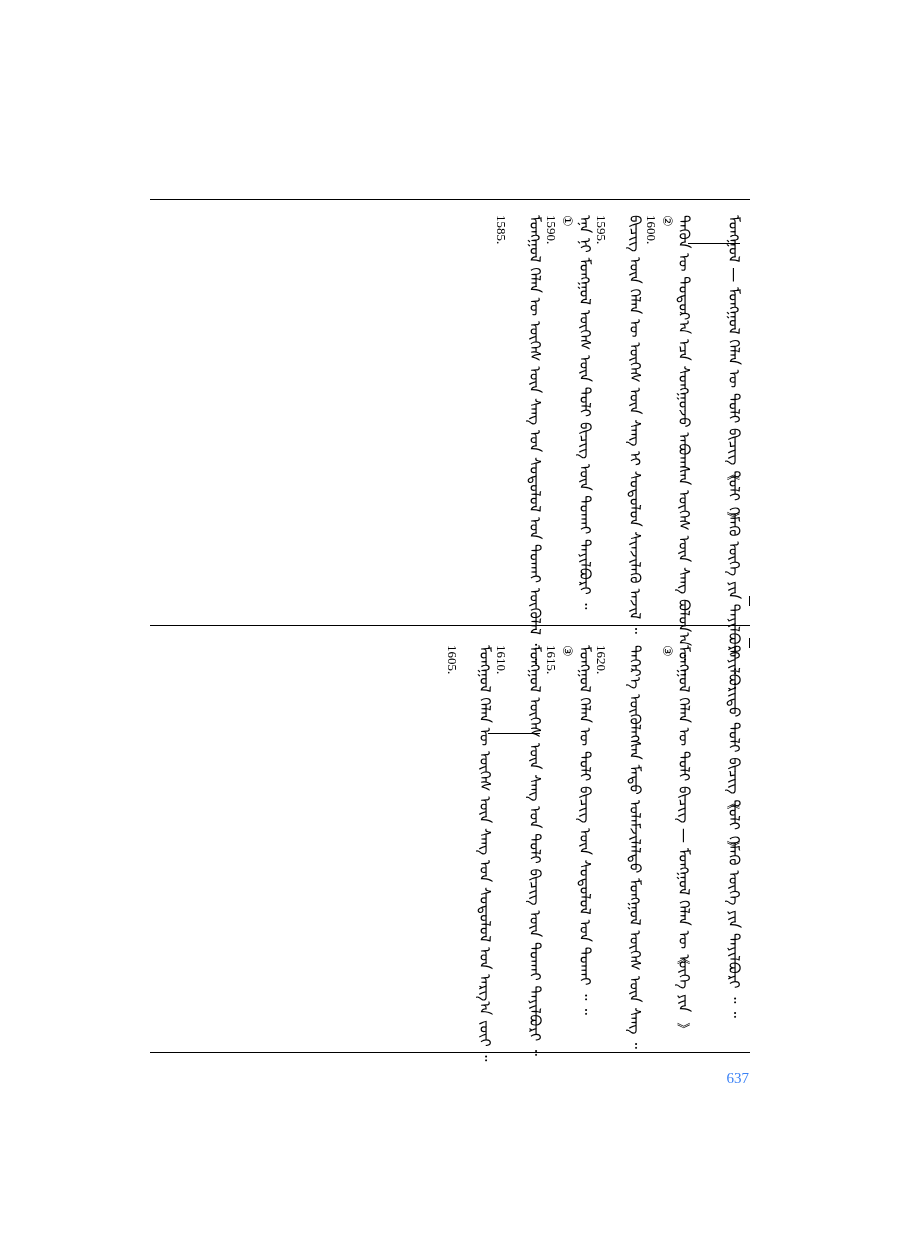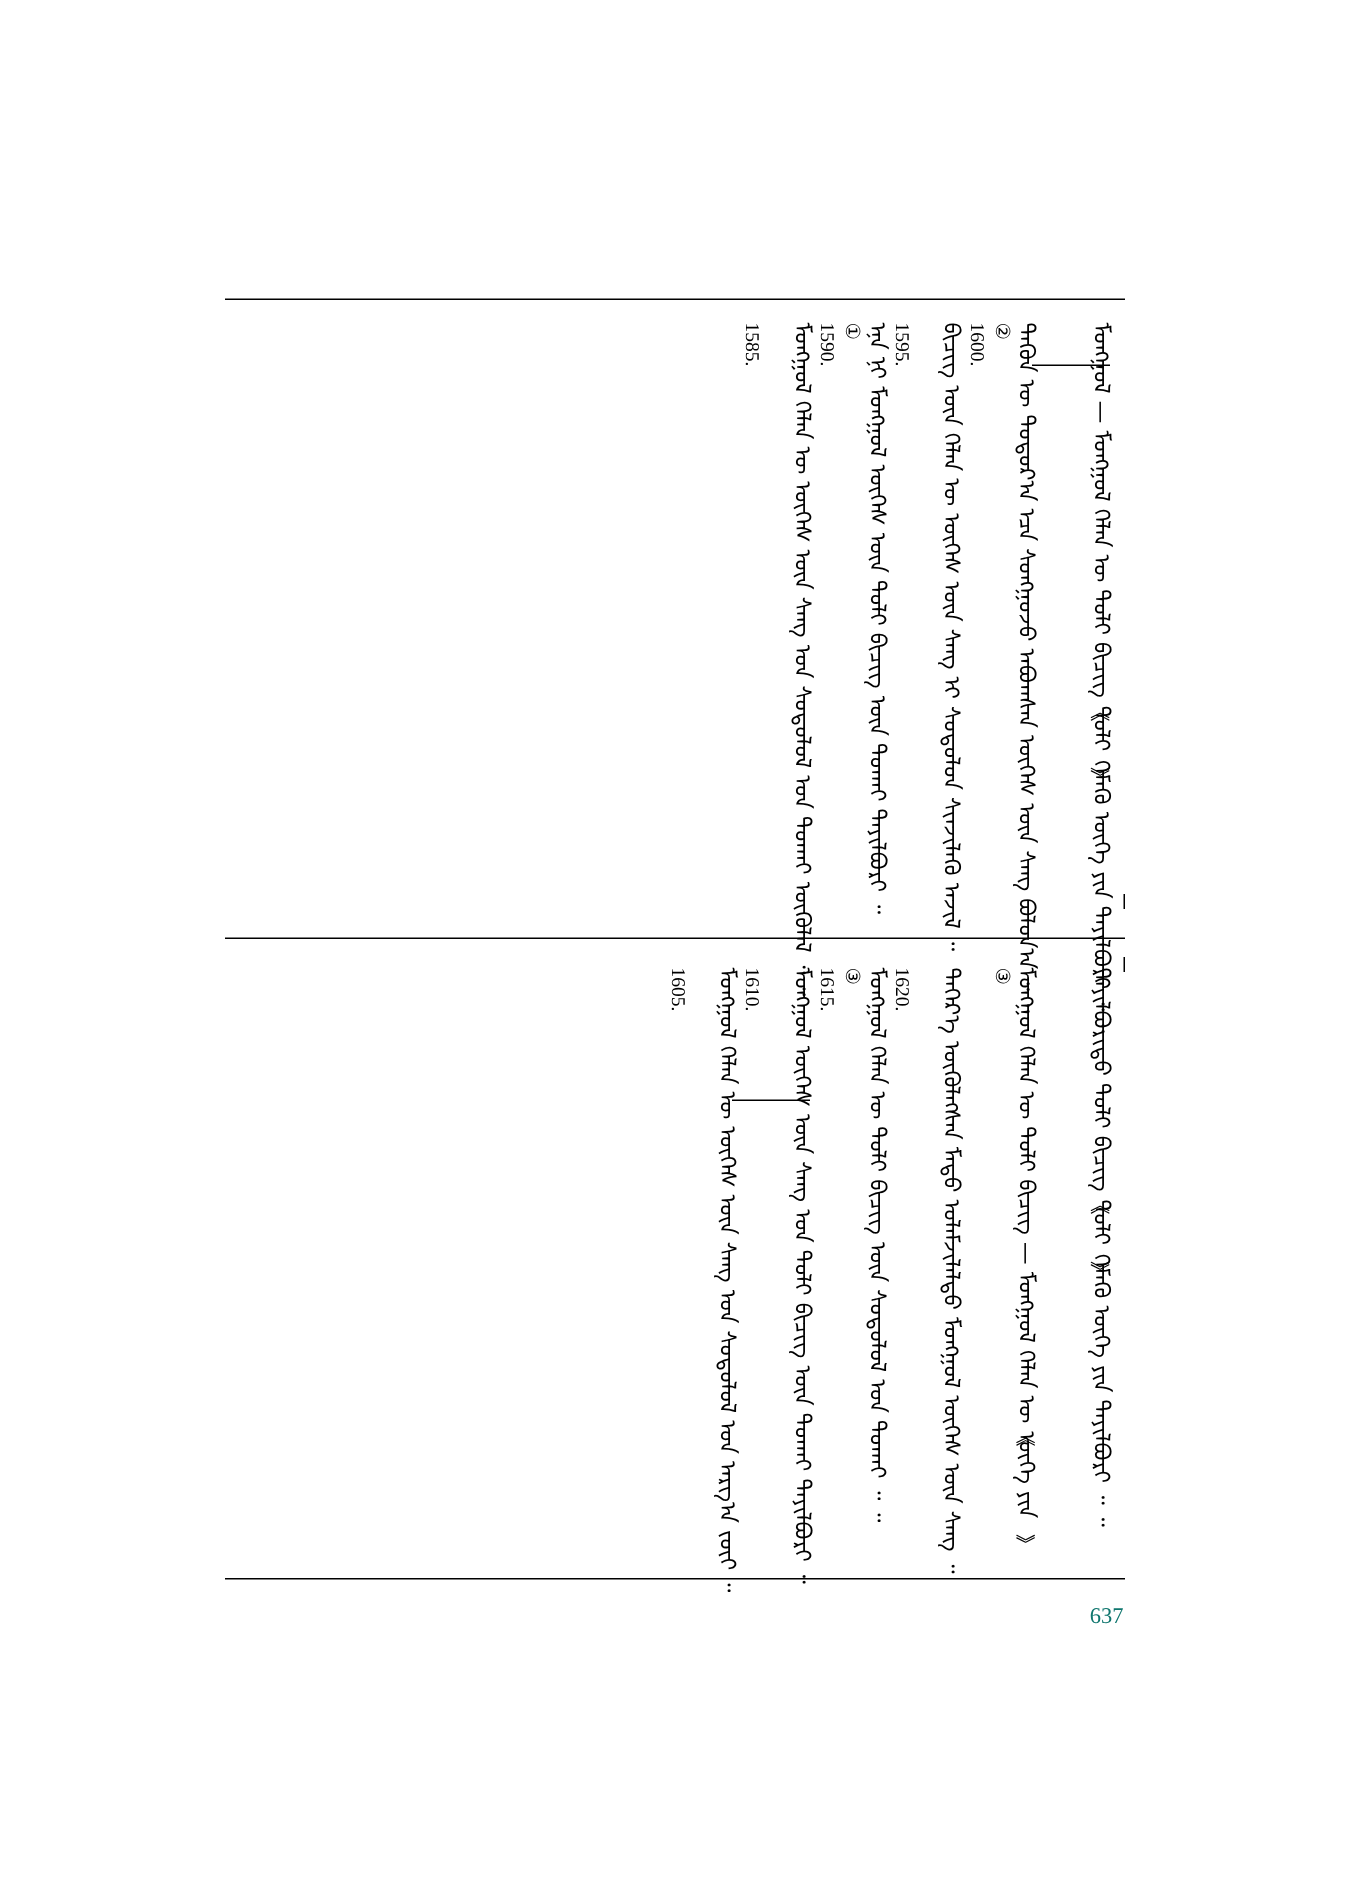--- a/index.html
+++ b/index.html
@@ -131,21 +131,21 @@
   #note-div-top    { left: 688px; top: 243px; }
   #note-div-bottom { left: 488px; top: 733px; }
 
   
   .page-number {
     position: absolute;
     right: 150px;
     top: 1070px;
     font-family: "Liberation Serif", serif;
     font-size: 15px;
-    color: #0f766e;
+    color: #3b82f6;
   }
 </style>
 </head>
 <body>
 
 <div class="page">
 
   <div class="rule rule-top"></div>
   <div class="rule rule-mid"></div>
   <div class="rule rule-bottom"></div>

